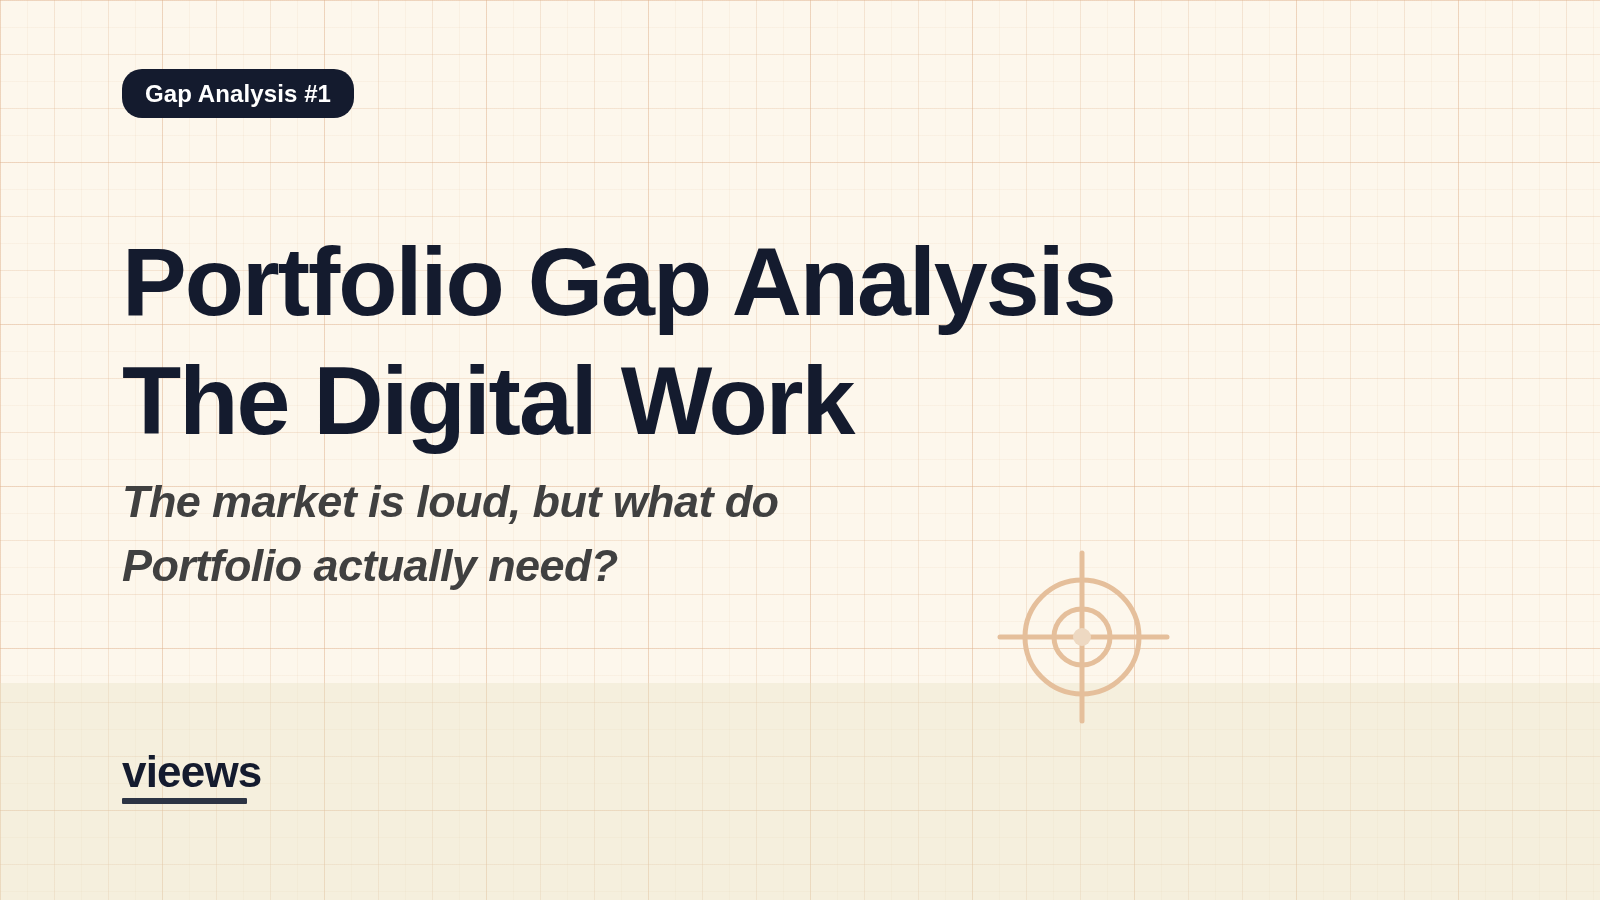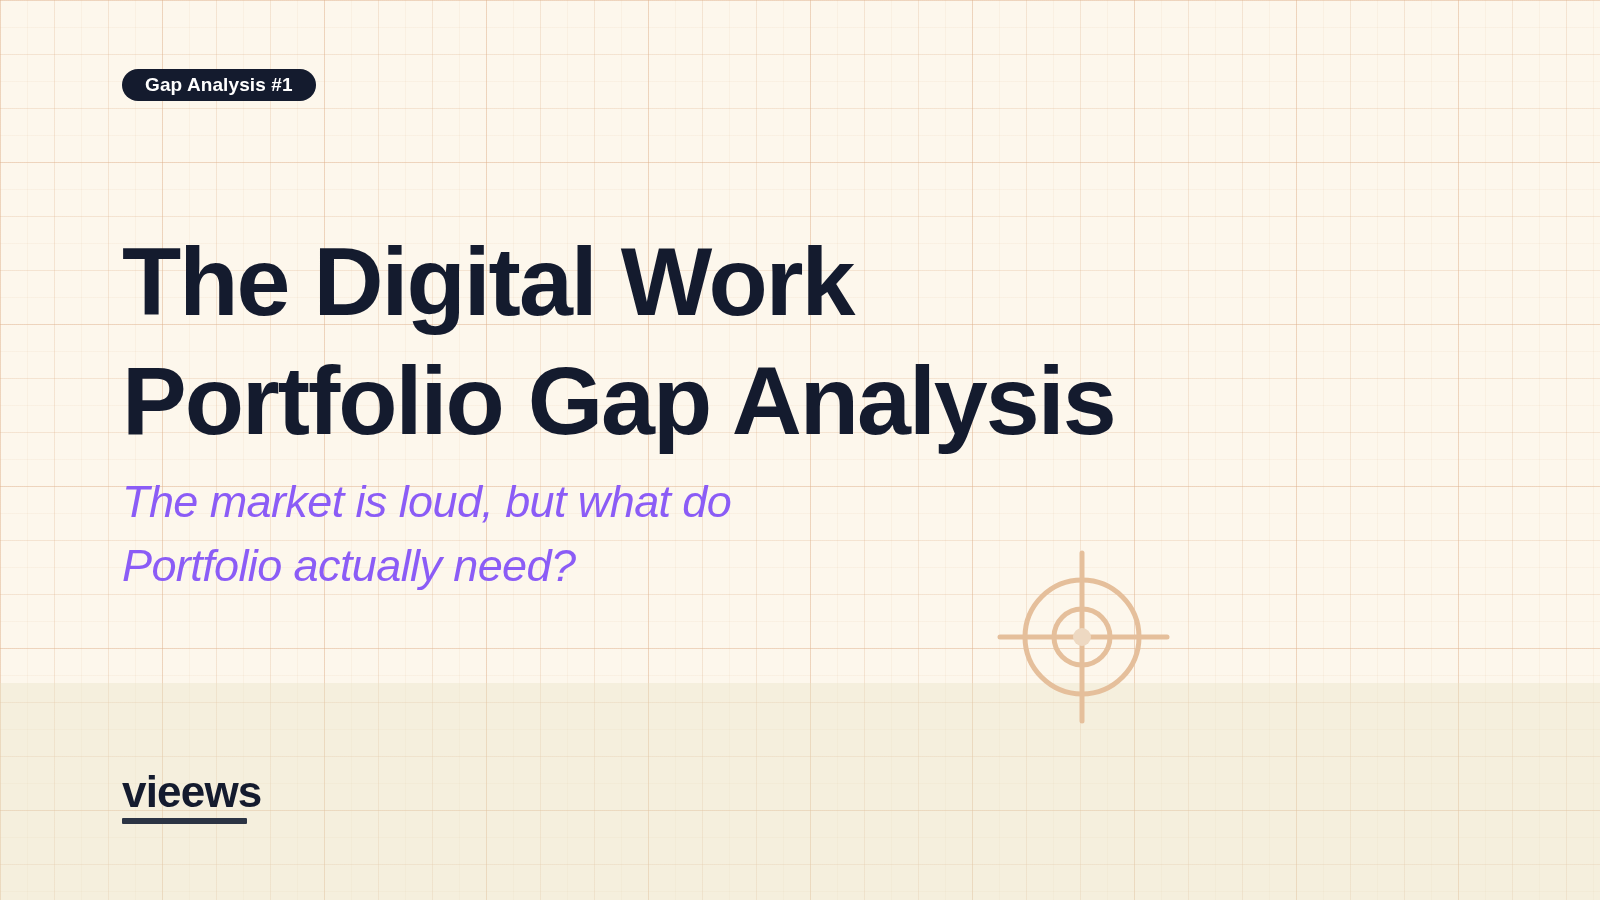--- a/index.html
+++ b/index.html
@@ -60,28 +60,28 @@
     bottom: 0;
     background: rgba(232,226,196,0.38);
     pointer-events: none;
   }
 
   
   .badge {
     position: absolute;
     left: 122px;
     top: 69px;
-    height: 32px;
+    height: 49px;
     display: flex;
     align-items: center;
     padding: 8px 23px;
     background: #141B2E;
     border-radius: 20px;
     color: #FFFFFF;
-    font-size: 19px;
+    font-size: 24px;
     font-weight: bold;
     letter-spacing: 0.1px;
     white-space: nowrap;
   }
 
   
   .headline {
     position: absolute;
     left: 122px;
     top: 222px;
@@ -93,44 +93,44 @@
     letter-spacing: -2.0px;
   }
   .headline-line { display: block; white-space: nowrap; }
 
   
   .subtitle {
     position: absolute;
     left: 122px;
     top: 470px;
     width: 860px;
-    color: #8b5cf6;
+    color: #404040;
     font-size: 45px;
     font-style: italic;
-    font-weight: normal;
+    font-weight: bold;
     line-height: 64px;
     letter-spacing: -0.6px;
   }
   .subtitle-line { display: block; white-space: nowrap; }
 
   
   .target-mark {
     position: absolute;
     left: 995px;
     top: 548px;
     width: 178px;
     height: 178px;
     pointer-events: none;
   }
 
   
   .logo {
     position: absolute;
     left: 122px;
-    top: 768px;
+    top: 748px;
     text-align: center;
   }
   .logo-word {
     display: block;
     color: #141B2E;
     font-size: 44px;
     font-weight: bold;
     letter-spacing: -0.8px;
     line-height: 48px;
   }
@@ -149,22 +149,22 @@
 <div class="slide">
 
   <div class="grid-layer"></div>
   <div class="tone-band"></div>
 
   <div class="badge">
     <span>Gap Analysis #1</span>
   </div>
 
   <h1 class="headline">
+    <span class="headline-line">Portfolio Gap Analysis</span>
     <span class="headline-line">The Digital Work</span>
-    <span class="headline-line">Portfolio Gap Analysis</span>
   </h1>
 
   <p class="subtitle">
     <span class="subtitle-line">The market is loud, but what do</span>
     <span class="subtitle-line">Portfolio actually need?</span>
   </p>
 
   <div class="target-mark">
     <svg width="178" height="178" viewBox="0 0 178 178">
       <g fill="none" stroke="#E5BF9B" stroke-width="5" stroke-linecap="round">

